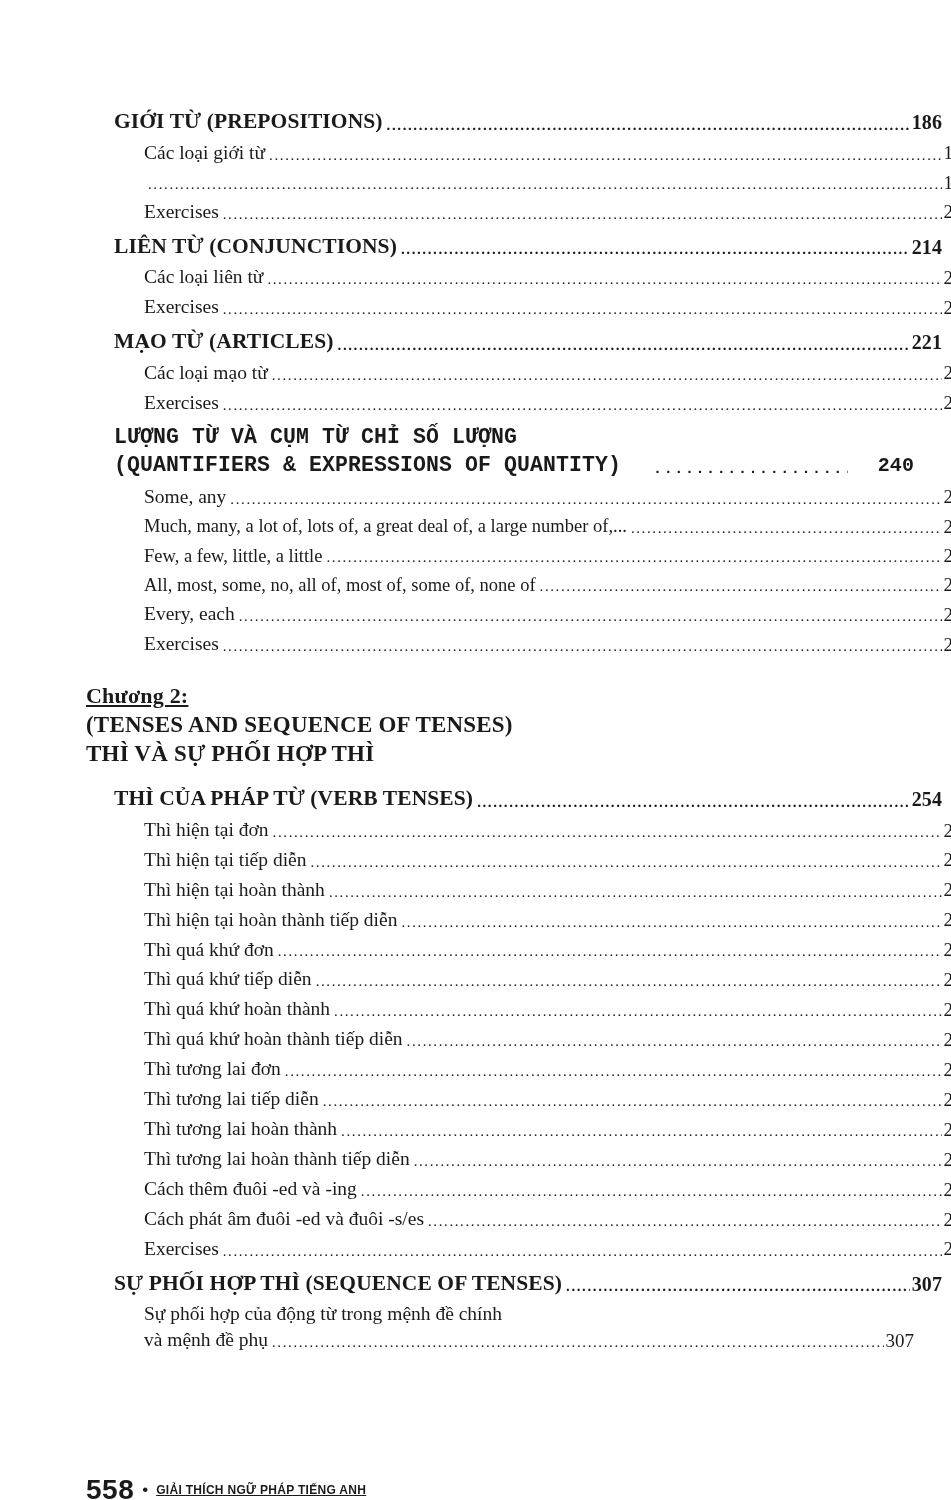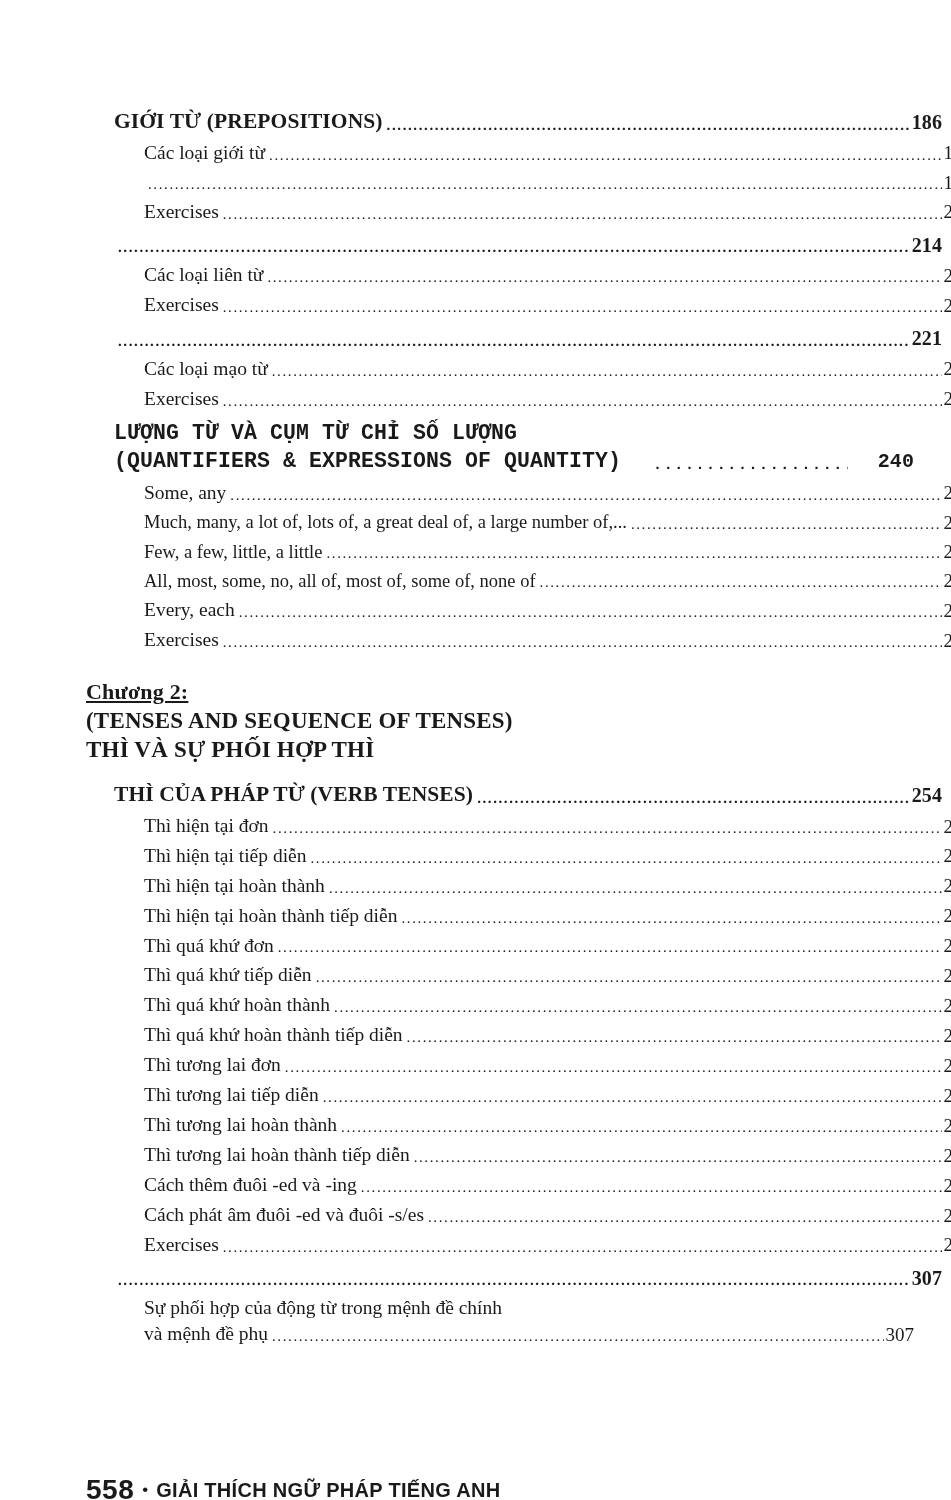--- a/index.html
+++ b/index.html
@@ -130,23 +130,24 @@
   .footer .pageno {
     font-size: 28px;
     font-weight: bold;
     letter-spacing: 0.5px;
   }
   .footer .sep {
     font-size: 17px;
     margin: 0 8px;
   }
   .footer .ftitle {
-    font-size: 20px;
+    font-size: 12px;
     font-weight: bold;
     letter-spacing: 0.3px;
+    text-decoration: underline;
   }
 </style>
 </head>
 <body>
 
 <div class="page">
   <div class="toc">
 
     <div class="row lvl1">
       <span class="txt">GIỚI TỪ (PREPOSITIONS)</span>
@@ -162,35 +163,37 @@
       <span class="dots">.......................................................................................................................................................</span>
       <span class="pg">198</span>
     </div>
     <div class="row lvl2">
       <span class="txt">Exercises</span>
       <span class="dots">.......................................................................................................................................................</span>
       <span class="pg">203</span>
     </div>
 
     <div class="row lvl1">
+      <span class="txt">LIÊN TỪ (CONJUNCTIONS)</span>
       <span class="dots">.......................................................................................................................................................</span>
       <span class="pg">214</span>
     </div>
     <div class="row lvl2">
       <span class="txt">Các loại liên từ</span>
       <span class="dots">.......................................................................................................................................................</span>
       <span class="pg">214</span>
     </div>
     <div class="row lvl2">
       <span class="txt">Exercises</span>
       <span class="dots">.......................................................................................................................................................</span>
       <span class="pg">217</span>
     </div>
 
     <div class="row lvl1">
+      <span class="txt">MẠO TỪ (ARTICLES)</span>
       <span class="dots">.......................................................................................................................................................</span>
       <span class="pg">221</span>
     </div>
     <div class="row lvl2">
       <span class="txt">Các loại mạo từ</span>
       <span class="dots">.......................................................................................................................................................</span>
       <span class="pg">221</span>
     </div>
     <div class="row lvl2">
       <span class="txt">Exercises</span>
@@ -321,20 +324,21 @@
       <span class="dots">.......................................................................................................................................................</span>
       <span class="pg">285</span>
     </div>
     <div class="row lvl2">
       <span class="txt">Exercises</span>
       <span class="dots">.......................................................................................................................................................</span>
       <span class="pg">286</span>
     </div>
 
     <div class="row lvl1">
+      <span class="txt">SỰ PHỐI HỢP THÌ (SEQUENCE OF TENSES)</span>
       <span class="dots">.......................................................................................................................................................</span>
       <span class="pg">307</span>
     </div>
     <div class="lvl2-plain">
       <div>Sự phối hợp của động từ trong mệnh đề chính</div>
       <div class="row">
         <span class="txt">và mệnh đề phụ</span>
         <span class="dots">.......................................................................................................................................................</span>
         <span class="pg" style="font-size:19px;">307</span>
       </div>

